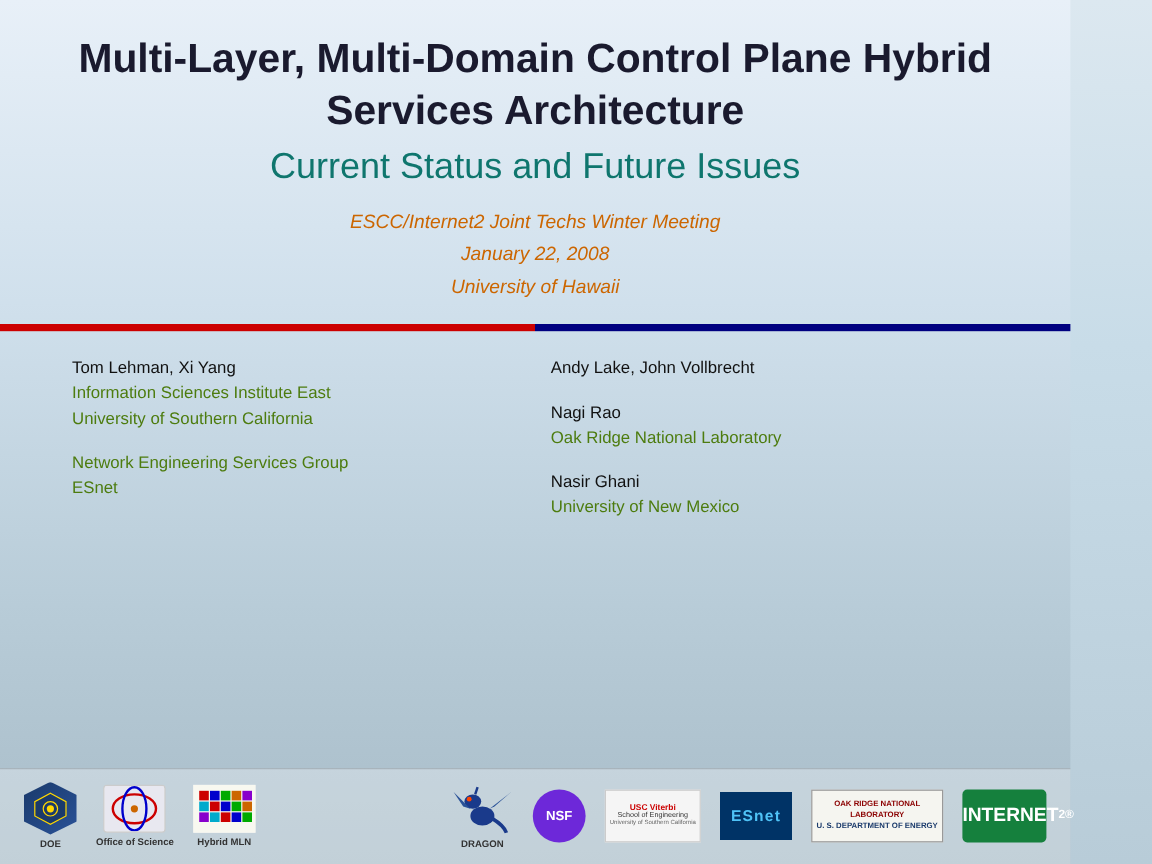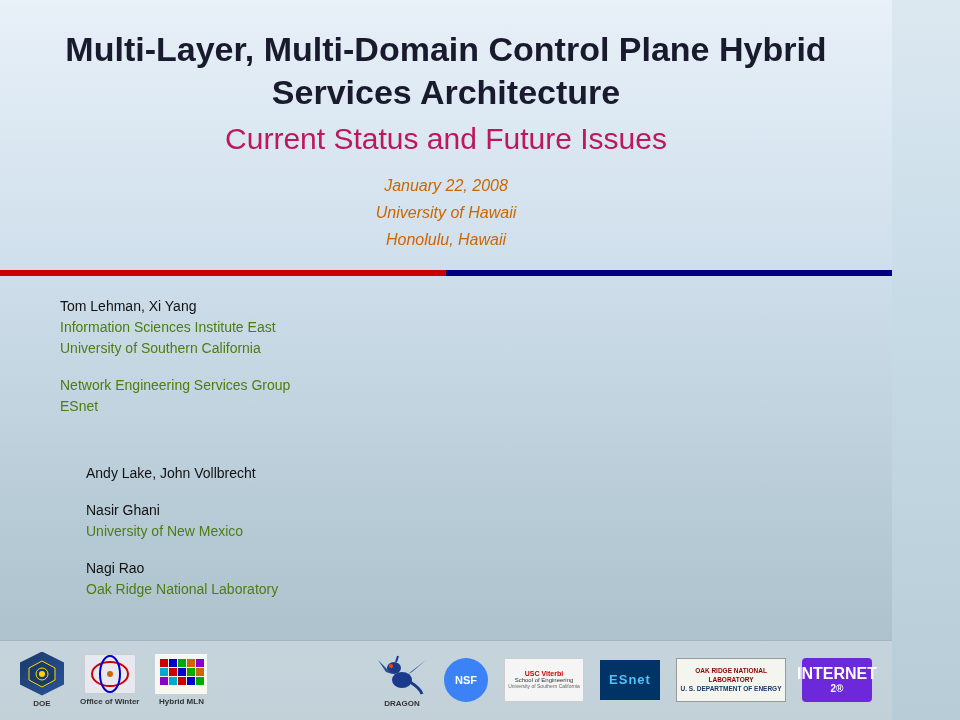--- a/index.html
+++ b/index.html
@@ -31,42 +31,41 @@
       font-size: 34px;
       font-weight: bold;
       color: #1a1a2e;
       line-height: 1.25;
       margin-bottom: 6px;
     }
 
     .sub-title {
       font-size: 30px;
       font-weight: normal;
-      color: #be185d;
+      color: #0f766e;
       line-height: 1.3;
       margin-bottom: 14px;
     }
 
     .event-info {
       color: #cc6600;
       font-size: 16px;
       font-style: italic;
       line-height: 1.7;
     }
 
     .divider-bar {
       height: 6px;
       background: linear-gradient(90deg, #cc0000 0%, #cc0000 50%, #000080 50%, #000080 100%);
       margin: 0 0;
       flex-shrink: 0;
     }
 
     .authors-section {
       display: flex;
-      flex-direction: column;
       padding: 20px 60px 10px 60px;
       flex: 1;
     }
 
     .authors-left {
       flex: 1;
       font-size: 14px;
       color: #1a1a1a;
       line-height: 1.5;
     }
@@ -162,21 +161,21 @@
       align-items: center;
       justify-content: center;
       color: #2a5298;
       font-size: 24px;
     }
 
     
     .nsf-logo {
       width: 44px;
       height: 44px;
-      background: #3b82f6;
+      background: #6d28d9;
       border-radius: 50%;
       display: flex;
       align-items: center;
       justify-content: center;
       color: white;
       font-size: 11px;
       font-weight: bold;
     }
 
     
@@ -190,29 +189,29 @@
       color: #4fc3f7;
       font-size: 13px;
       font-weight: bold;
       letter-spacing: 1px;
     }
 
     
     .internet2-logo {
       width: 70px;
       height: 44px;
-      background: #6d28d9;
+      background: #15803d;
       border-radius: 4px;
       display: flex;
       align-items: center;
-      justify-content: center;
+      justify-content: flex-start;
       color: white;
       font-size: 11px;
       font-weight: bold;
-      flex-direction: column;
+      flex-direction: row;
     }
 
     
     .ornl-logo {
       width: 110px;
       height: 44px;
       background: #f5f5f0;
       border: 1px solid #999;
       display: flex;
       flex-direction: column;
@@ -256,23 +255,23 @@
 <div class="slide">
 
   <div class="header-section">
     <div class="main-title">
       <span>Multi-Layer, Multi-Domain Control Plane Hybrid</span><br>
       <span>Services Architecture</span>
     </div>
     <div class="sub-title">Current Status and Future Issues</div>
 
     <div class="event-info">
+      <div>ESCC/Internet2 Joint Techs Winter Meeting</div>
       <div>January 22, 2008</div>
       <div>University of Hawaii</div>
-      <div>Honolulu, Hawaii</div>
     </div>
   </div>
 
   <div class="divider-bar"></div>
 
   <div class="authors-section">
     <div class="authors-left">
       <div class="author-group">
         <div class="author-name">Tom Lehman, Xi Yang</div>
         <div class="author-affiliation">Information Sciences Institute East</div>
@@ -282,26 +281,26 @@
         <div class="author-affiliation">Network Engineering Services Group</div>
         <div class="author-affiliation">ESnet</div>
       </div>
     </div>
 
     <div class="authors-right">
       <div class="author-group">
         <div class="author-name">Andy Lake, John Vollbrecht</div>
       </div>
       <div class="author-group">
+        <div class="author-name">Nagi Rao</div>
+        <div class="author-affiliation">Oak Ridge National Laboratory</div>
+      </div>
+      <div class="author-group">
         <div class="author-name">Nasir Ghani</div>
         <div class="author-affiliation">University of New Mexico</div>
-      </div>
-      <div class="author-group">
-        <div class="author-name">Nagi Rao</div>
-        <div class="author-affiliation">Oak Ridge National Laboratory</div>
       </div>
     </div>
   </div>
 
   <div class="footer-logos">
 
     <div class="logo-item">
       <div class="doe-logo">
         <svg width="30" height="30" viewBox="0 0 30 30">
           <polygon points="15,2 28,9 28,21 15,28 2,21 2,9" fill="#1a3a6b" stroke="#ffd700" stroke-width="1"></polygon>
@@ -315,21 +314,21 @@
     <div class="logo-item">
       <div class="ofs-logo">
         <svg class="ofs-svg" viewBox="0 0 50 38">
           <rect width="50" height="38" fill="#e8e8f0"></rect>
 
           <ellipse cx="25" cy="19" rx="18" ry="12" fill="none" stroke="#cc0000" stroke-width="2"></ellipse>
           <ellipse cx="25" cy="19" rx="10" ry="18" fill="none" stroke="#0000cc" stroke-width="2"></ellipse>
           <circle cx="25" cy="19" r="3" fill="#cc6600"></circle>
         </svg>
       </div>
-      <span class="footer-label">Office of Winter</span>
+      <span class="footer-label">Office of Science</span>
     </div>
 
     <div class="logo-item">
       <div class="hybrid-logo">
         <svg width="52" height="40" viewBox="0 0 52 40">
           <rect width="52" height="40" fill="#f8f8f0"></rect>
 
           <rect x="5" y="5" width="8" height="8" fill="#cc0000"></rect>
           <rect x="14" y="5" width="8" height="8" fill="#0000cc"></rect>
           <rect x="23" y="5" width="8" height="8" fill="#00aa00"></rect>

